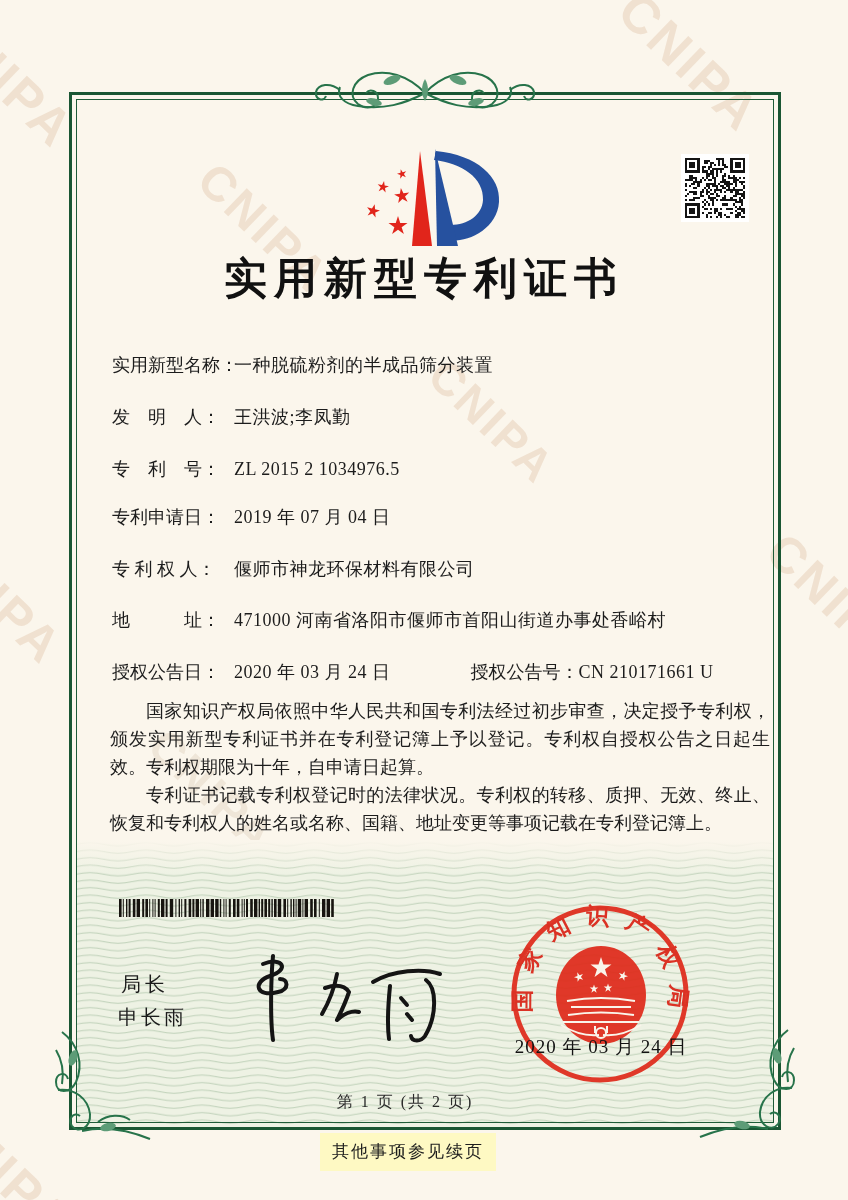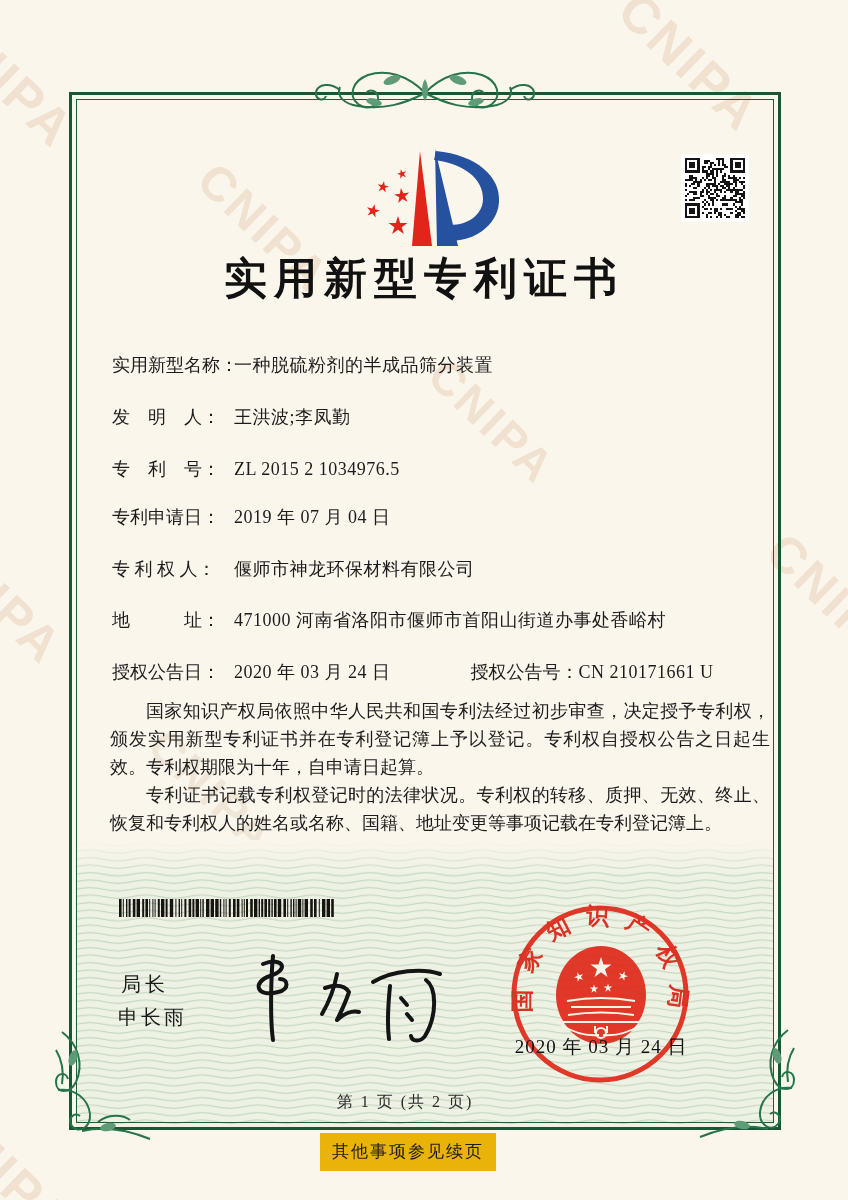--- a/index.html
+++ b/index.html
@@ -44,21 +44,21 @@
   .barcode{position:absolute;left:118px;top:899px;}
   .officer-title{position:absolute;left:121px;top:971px;font-size:20px;letter-spacing:4px;text-align:center;}
   .officer-name{position:absolute;left:118px;top:1004px;font-size:20px;letter-spacing:3px;}
   .signature{position:absolute;left:240px;top:946px;}
   .seal{position:absolute;left:505px;top:895px;}
   .seal-date{position:absolute;left:505px;top:1034px;width:192px;text-align:center;
     font-size:19px;letter-spacing:1px;color:#131313;z-index:8;}
   .page-info{position:absolute;left:295px;top:1092px;width:220px;text-align:center;
     font-size:16px;letter-spacing:2px;color:#2a2a2a;}
   .note-box{position:absolute;left:320px;top:1133px;width:176px;height:38px;
-    background:#eab308;text-align:center;line-height:38px;font-size:17px;
+    background:#fef9c3;text-align:center;line-height:38px;font-size:17px;
     letter-spacing:2px;color:#1c1c1c;}
   .z-content{z-index:5;}
 </style>
 </head>
 <body>
 
 <div class="page">
 
   <div class="wm" style="left:-38px;top:-4px;font-size:52px">CNIPA</div>
   <div class="wm" style="left:648px;top:-20px;font-size:52px">CNIPA</div>

